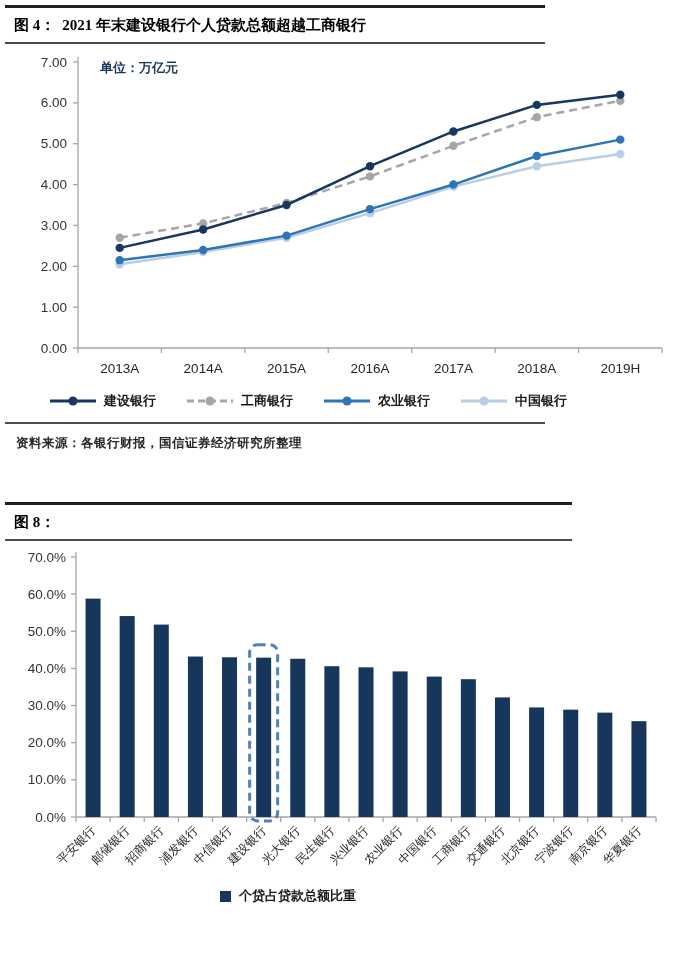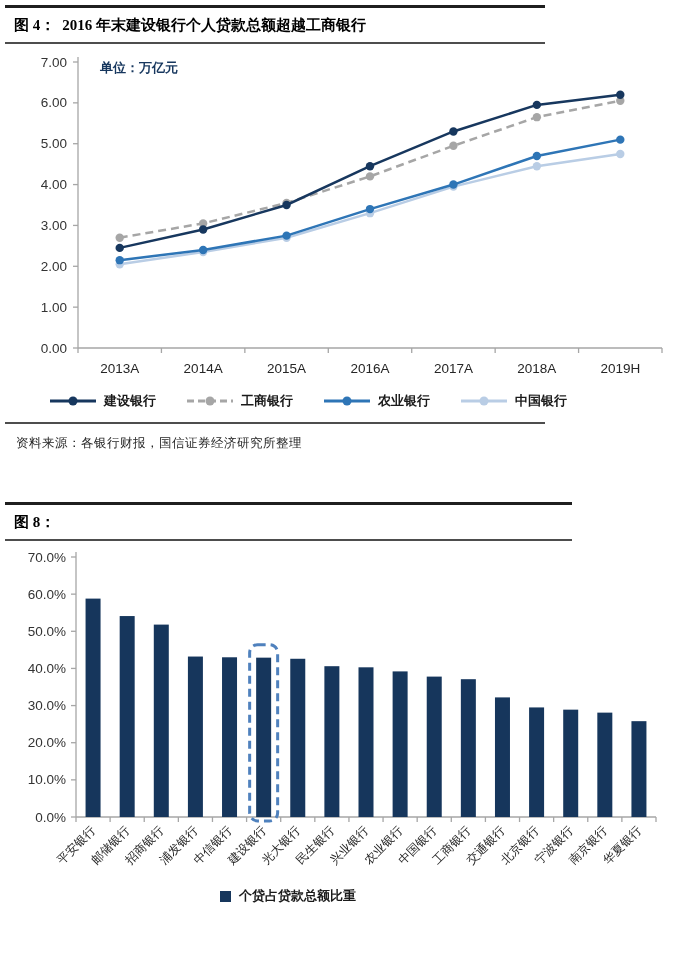--- a/index.html
+++ b/index.html
@@ -38,35 +38,35 @@
     font-weight:bold; font-size:13px; color:#1a1a1a;
   }
   .legend-swatch-line { display:block; }
   .legend-square {
     width:11px; height:11px; display:inline-block; flex:none;
   }
 
   .fig-divider { border-top:2px solid #4d4d4d; margin:10px 31px 0 5px; }
   .source-note {
     font-family:"Liberation Serif","DejaVu Serif",serif;
-    font-weight:normal; font-size:12.5px; color:#262626;
+    font-weight:bold; font-size:12.5px; color:#262626;
     padding:11px 0 0 16px; letter-spacing:0.5px;
   }
   .figure-gap { height:50px; }
   .bar-legend-row { display:flex; justify-content:center; align-items:center; gap:8px; margin-top:2px; }
 </style>
 </head>
 <body>
 
 <div class="page">
 
   <div class="figure">
     <div class="fig-header">
       <span class="fig-label">图 4：</span>
-      <span class="fig-title">2016 年末建设银行个人贷款总额超越工商银行</span>
+      <span class="fig-title">2021 年末建设银行个人贷款总额超越工商银行</span>
     </div>
     <div class="chart-wrap">
       <svg id="line-chart" width="688" height="338" viewBox="0 0 688 338">
           <g stroke="#a6a6a6" stroke-width="1.3">
             <line x1="78" y1="9" x2="78" y2="300"></line>
             <line x1="78" y1="300" x2="662" y2="300"></line>
             <line x1="73" y1="300" x2="78" y2="300"></line>
             <line x1="73" y1="259.14285714285717" x2="78" y2="259.14285714285717"></line>
             <line x1="73" y1="218.28571428571428" x2="78" y2="218.28571428571428"></line>
             <line x1="73" y1="177.42857142857144" x2="78" y2="177.42857142857144"></line>

